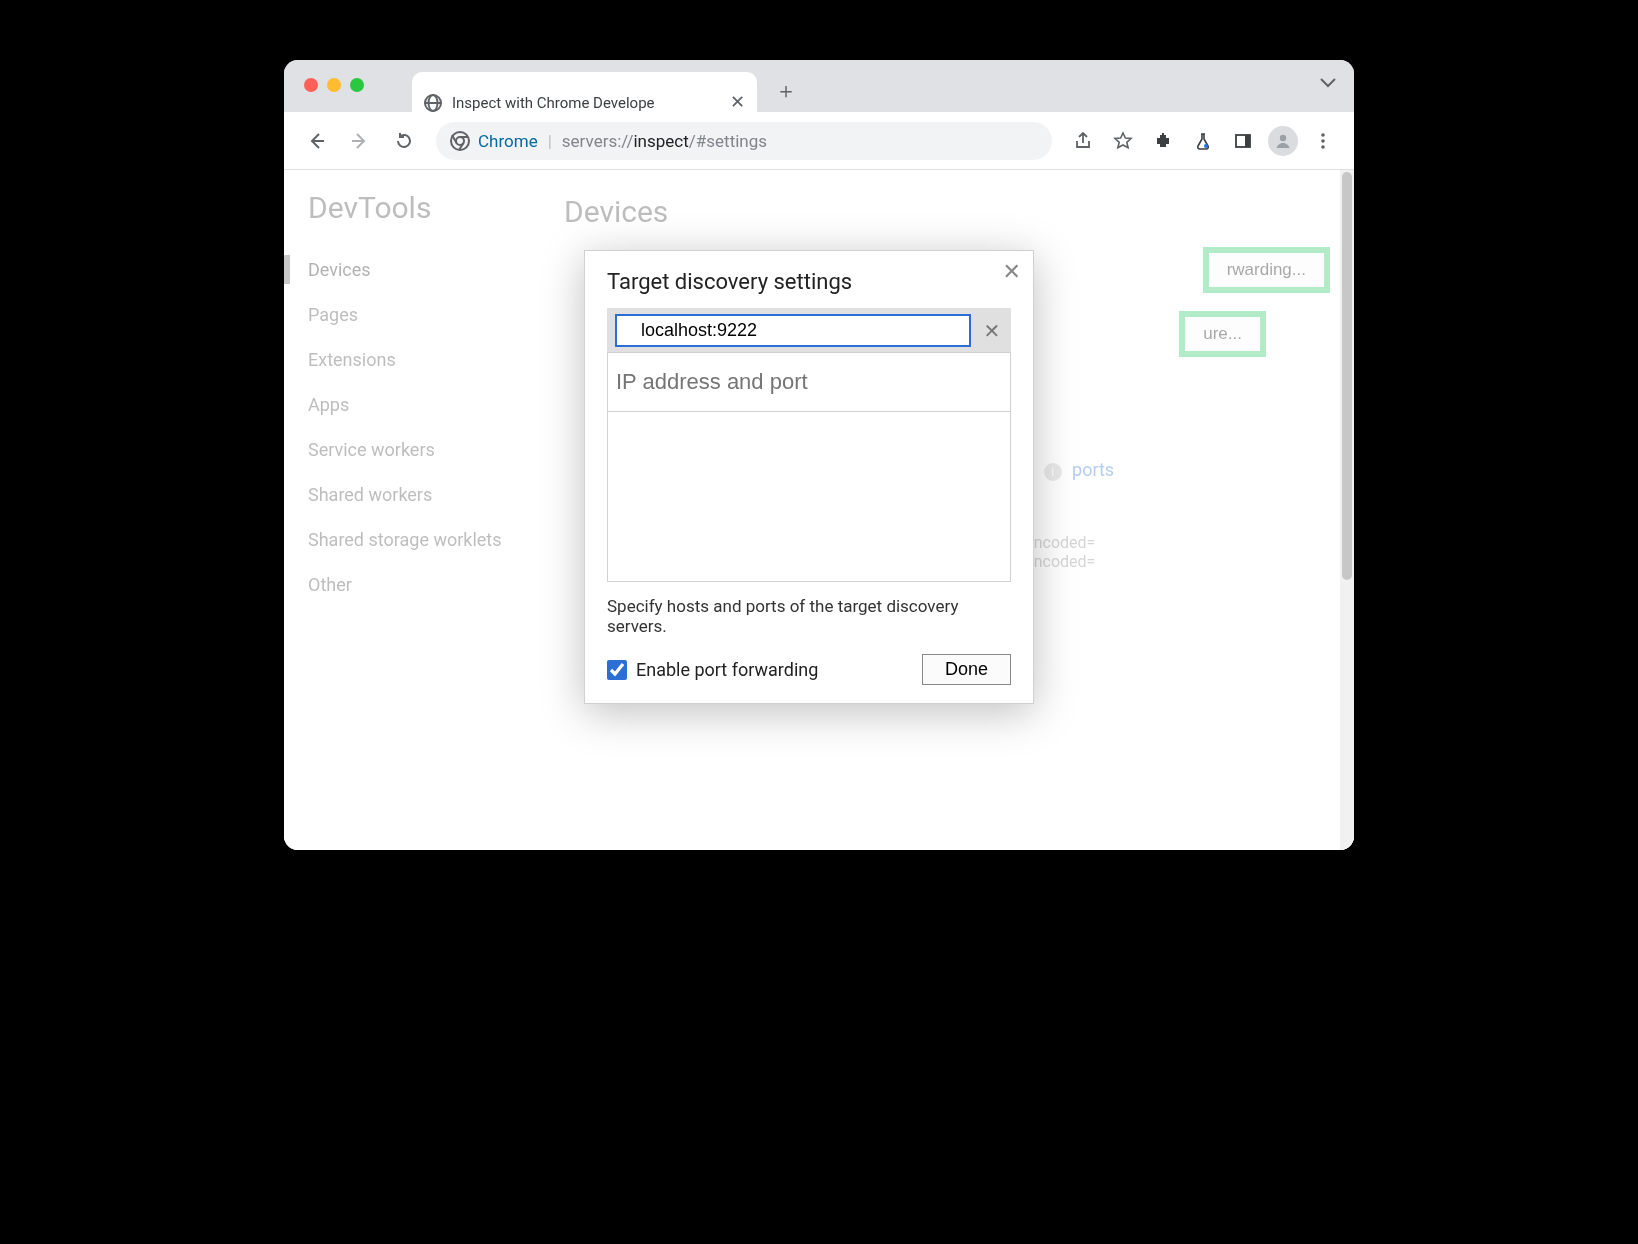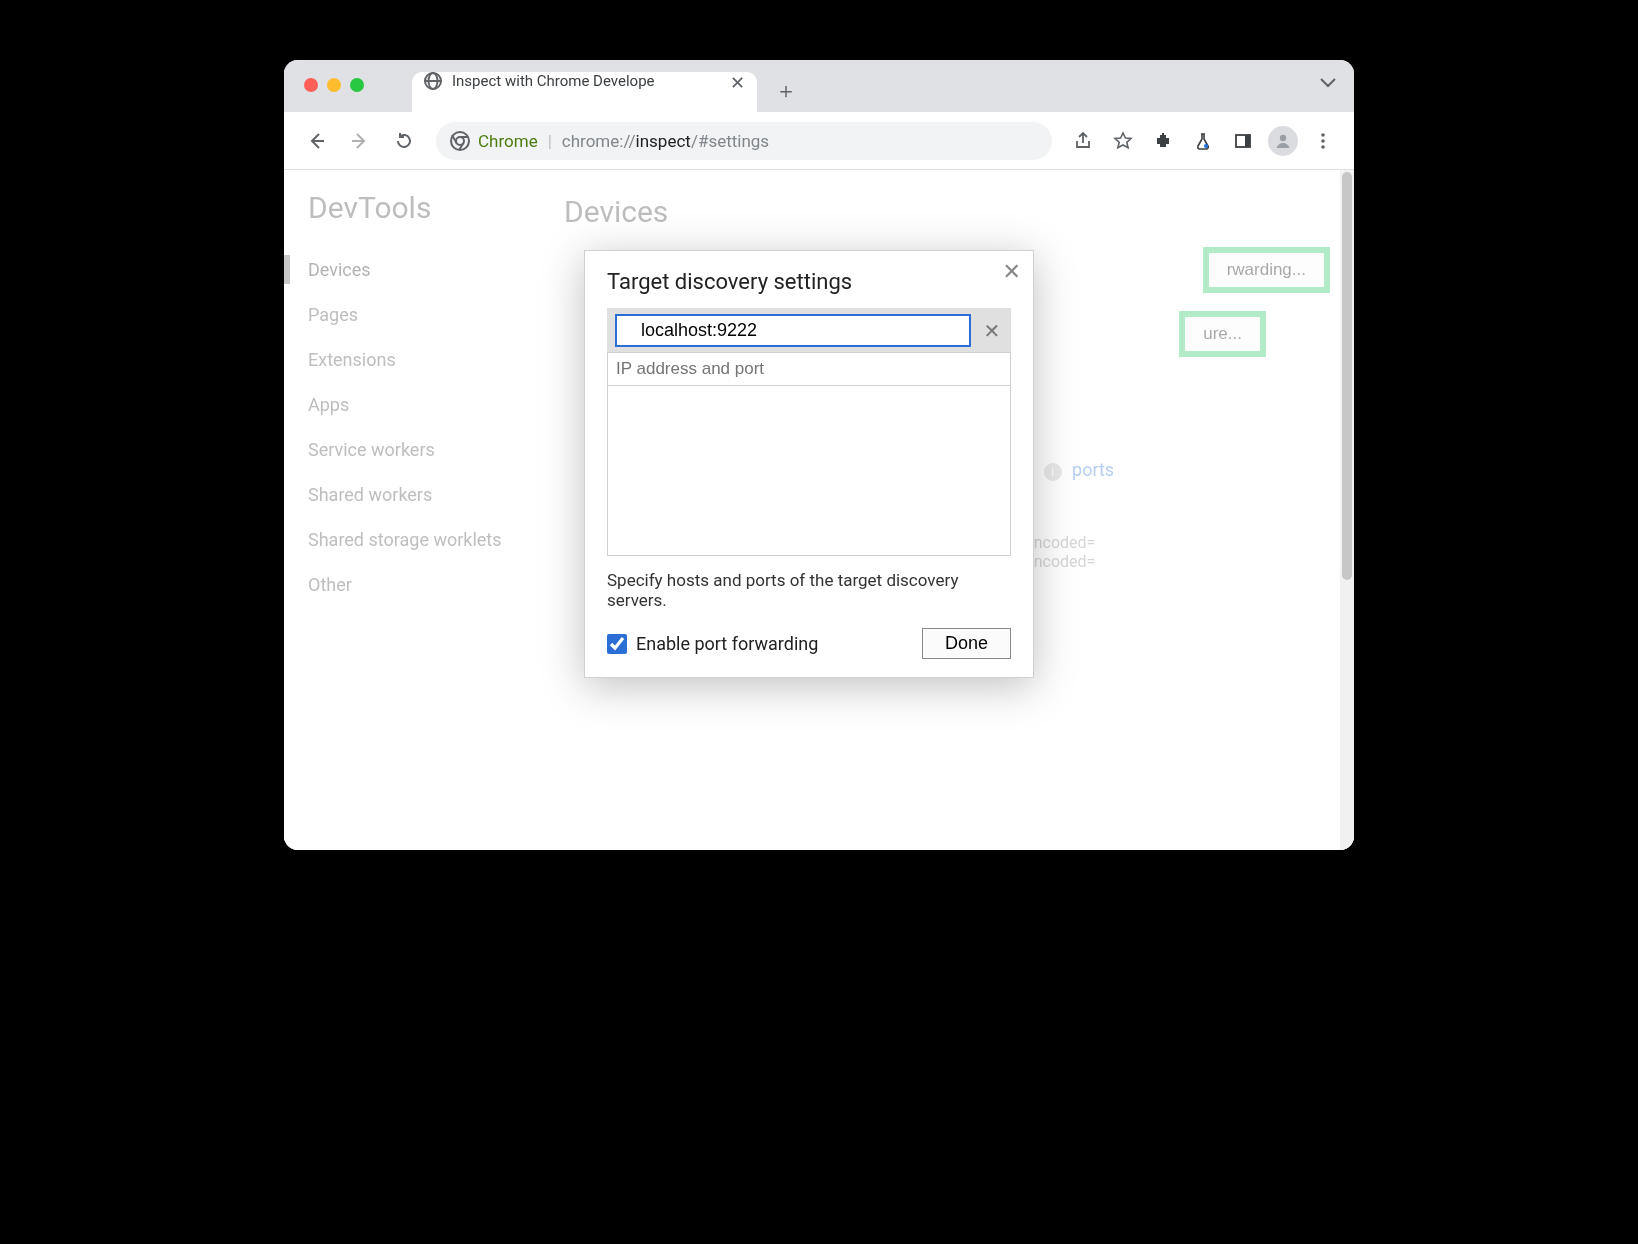--- a/index.html
+++ b/index.html
@@ -47,21 +47,21 @@
   }
   .tl-red { background:#ff5f57; }
   .tl-yellow { background:#febc2e; }
   .tl-green { background:#28c840; }
   .tab {
     margin-left: 110px;
     height: 40px;
     background: #fff;
     border-radius: 10px 10px 0 0;
     display: flex;
-    align-items: flex-start;
+    align-items: flex-end;
     padding: 0 12px;
     gap: 10px;
     min-width: 345px;
     font-size: 15px;
     color: #3c4043;
   }
   .tab .globe {
     width: 18px; height: 18px;
     border: 2px solid #606367;
     border-radius: 50%;
@@ -128,21 +128,21 @@
     padding: 0 14px;
     gap: 10px;
     color:#202124;
     font-size:17px;
     margin: 0 6px;
   }
   .addr-bar .chrome-chip {
     display:flex;
     align-items:center;
     gap:8px;
-    color:#4d7c0f;
+    color:#0369a1;
   }
   .addr-bar .sep { color:#bdbdbd; }
   .addr-text .bold { color:#202124; }
   .addr-text .dim { color:#80868b; }
   .right-icons { display:flex; gap:6px; align-items:center; }
   .icon-box { width:34px; height:34px; display:flex; align-items:center; justify-content:center; color:#5f6368; font-size:19px; cursor:pointer; }
   .avatar { width:30px; height:30px; border-radius:50%; background:#dadce0; display:flex; align-items:center; justify-content:center; }
   
   .notice {
     background:#fbf3d0;
@@ -244,22 +244,22 @@
     font-size:18px;
     background:#fff;
   }
   .entry-row .del {
     font-size:20px; color:#777; cursor:pointer;
     width:22px; text-align:center;
   }
   .placeholder-row input {
     width:100%;
     border:1px solid #d0d0d0;
-    padding: 6px 8px;
-    font-size:17px;
+    padding: 16px 8px;
+    font-size:22px;
     color:#999;
     margin-top:-1px;
   }
   .blank-area {
     height: 170px;
     border:1px solid #d0d0d0;
     border-top:none;
     margin-bottom: 14px;
   }
   .modal-desc {
@@ -337,21 +337,21 @@
           <circle cx="10" cy="10" r="9" fill="none" stroke="#5f6368" stroke-width="2"></circle>
           <circle cx="10" cy="10" r="4" fill="none" stroke="#5f6368" stroke-width="2"></circle>
           <line x1="10" y1="6" x2="18" y2="6" stroke="#5f6368" stroke-width="2"></line>
           <line x1="6.5" y1="12" x2="2" y2="4" stroke="#5f6368" stroke-width="2"></line>
           <line x1="13.5" y1="12" x2="9" y2="19" stroke="#5f6368" stroke-width="2"></line>
         </svg>
         <span>Chrome</span>
       </span>
       <span class="sep">|</span>
       <span class="addr-text">
-        <span class="dim">chrome://</span><span class="bold">inspect</span><span class="dim">/#settings</span>
+        <span class="dim">servers://</span><span class="bold">inspect</span><span class="dim">/#settings</span>
       </span>
     </div>
     <div class="right-icons">
       <div class="icon-box">
         <svg width="18" height="18" viewBox="0 0 18 18">
             <path d="M9 2 L9 11 M5 5 L9 1 L13 5 M3 9v6h12V9" stroke="#5f6368" stroke-width="1.8" fill="none"></path>
           </svg>
       </div>
       <div class="icon-box">
         <svg width="20" height="20" viewBox="0 0 20 20">

